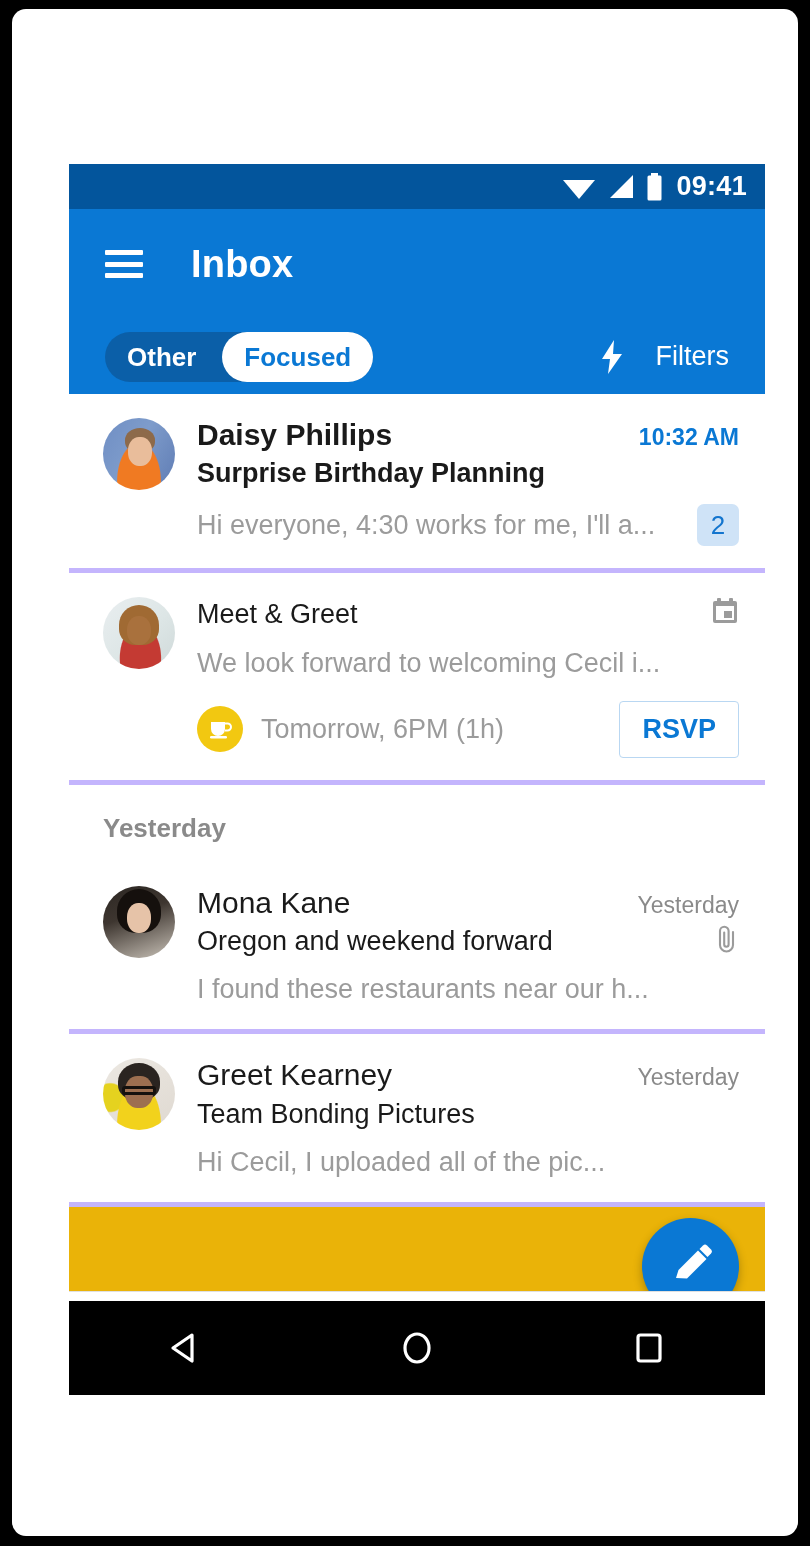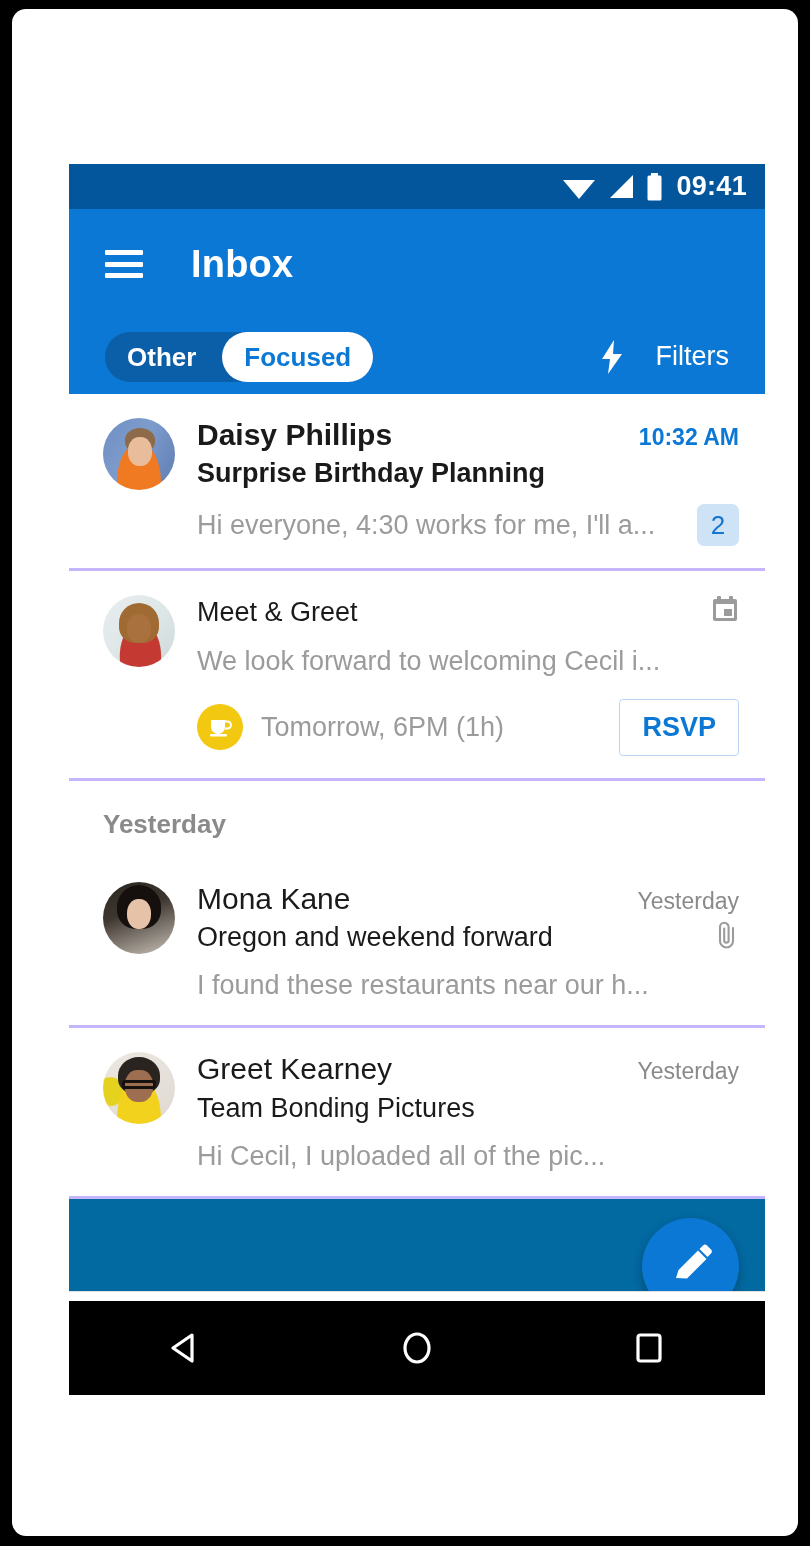--- a/index.html
+++ b/index.html
@@ -23,21 +23,21 @@
     border-radius: 14px;
   }
 
   
   .phone {
     position: absolute;
     left: 57px;
     top: 155px;
     width: 696px;
     height: 1231px;
-    background: #0369a1;
+    background: #eab308;
     overflow: hidden;
   }
 
   
   .status-bar {
     position: relative;
     height: 45px;
     background: #03559c;
     display: flex;
     align-items: center;
@@ -143,21 +143,21 @@
 
   
   .list {
     background: #ffffff;
     position: relative;
   }
 
   .msg-row {
     display: flex;
     padding: 22px 26px 22px 34px;
-    border-bottom: 3px solid #c4b5fd;
+    border-bottom: 5px solid #c4b5fd;
     background: #ffffff;
     cursor: pointer;
     position: relative;
   }
   .avatar {
     width: 72px;
     height: 72px;
     border-radius: 50%;
     flex: 0 0 auto;
     margin-right: 22px;

